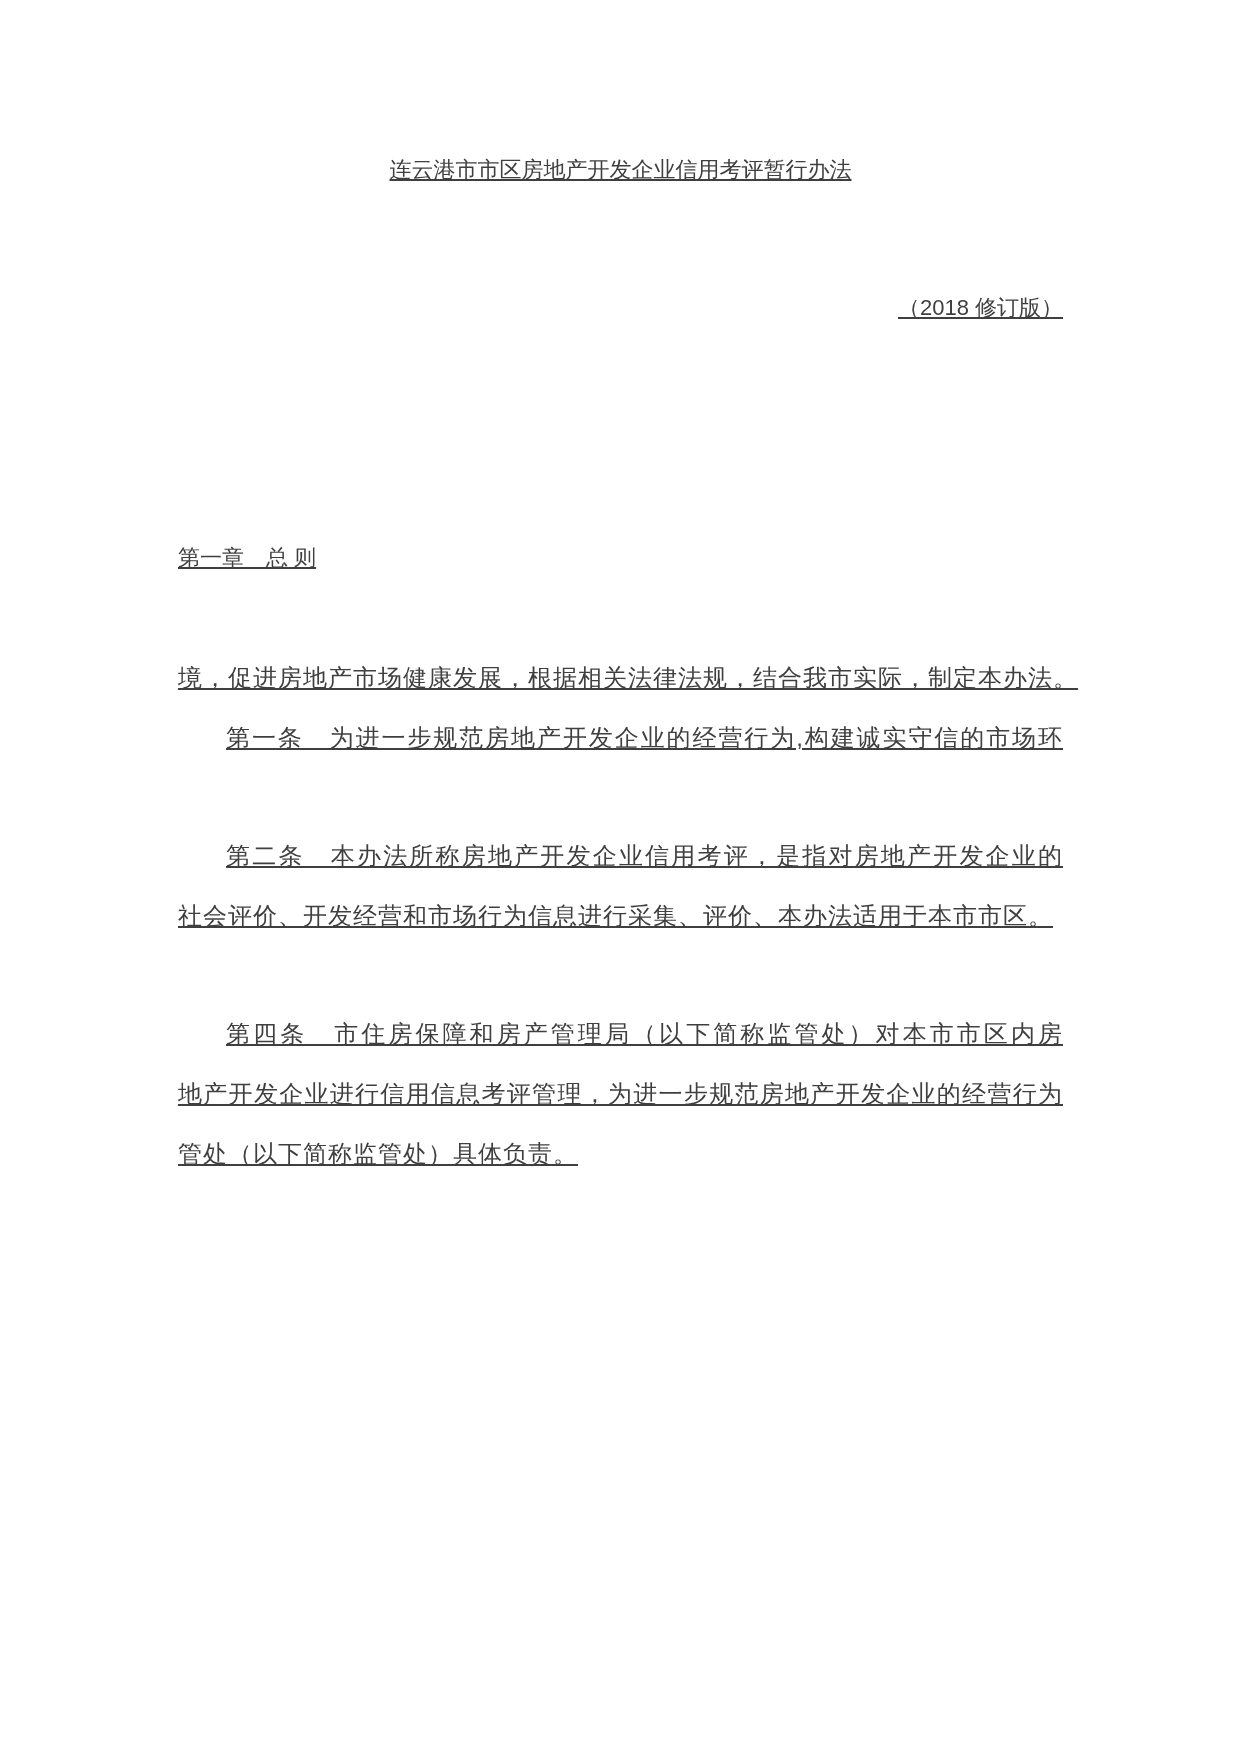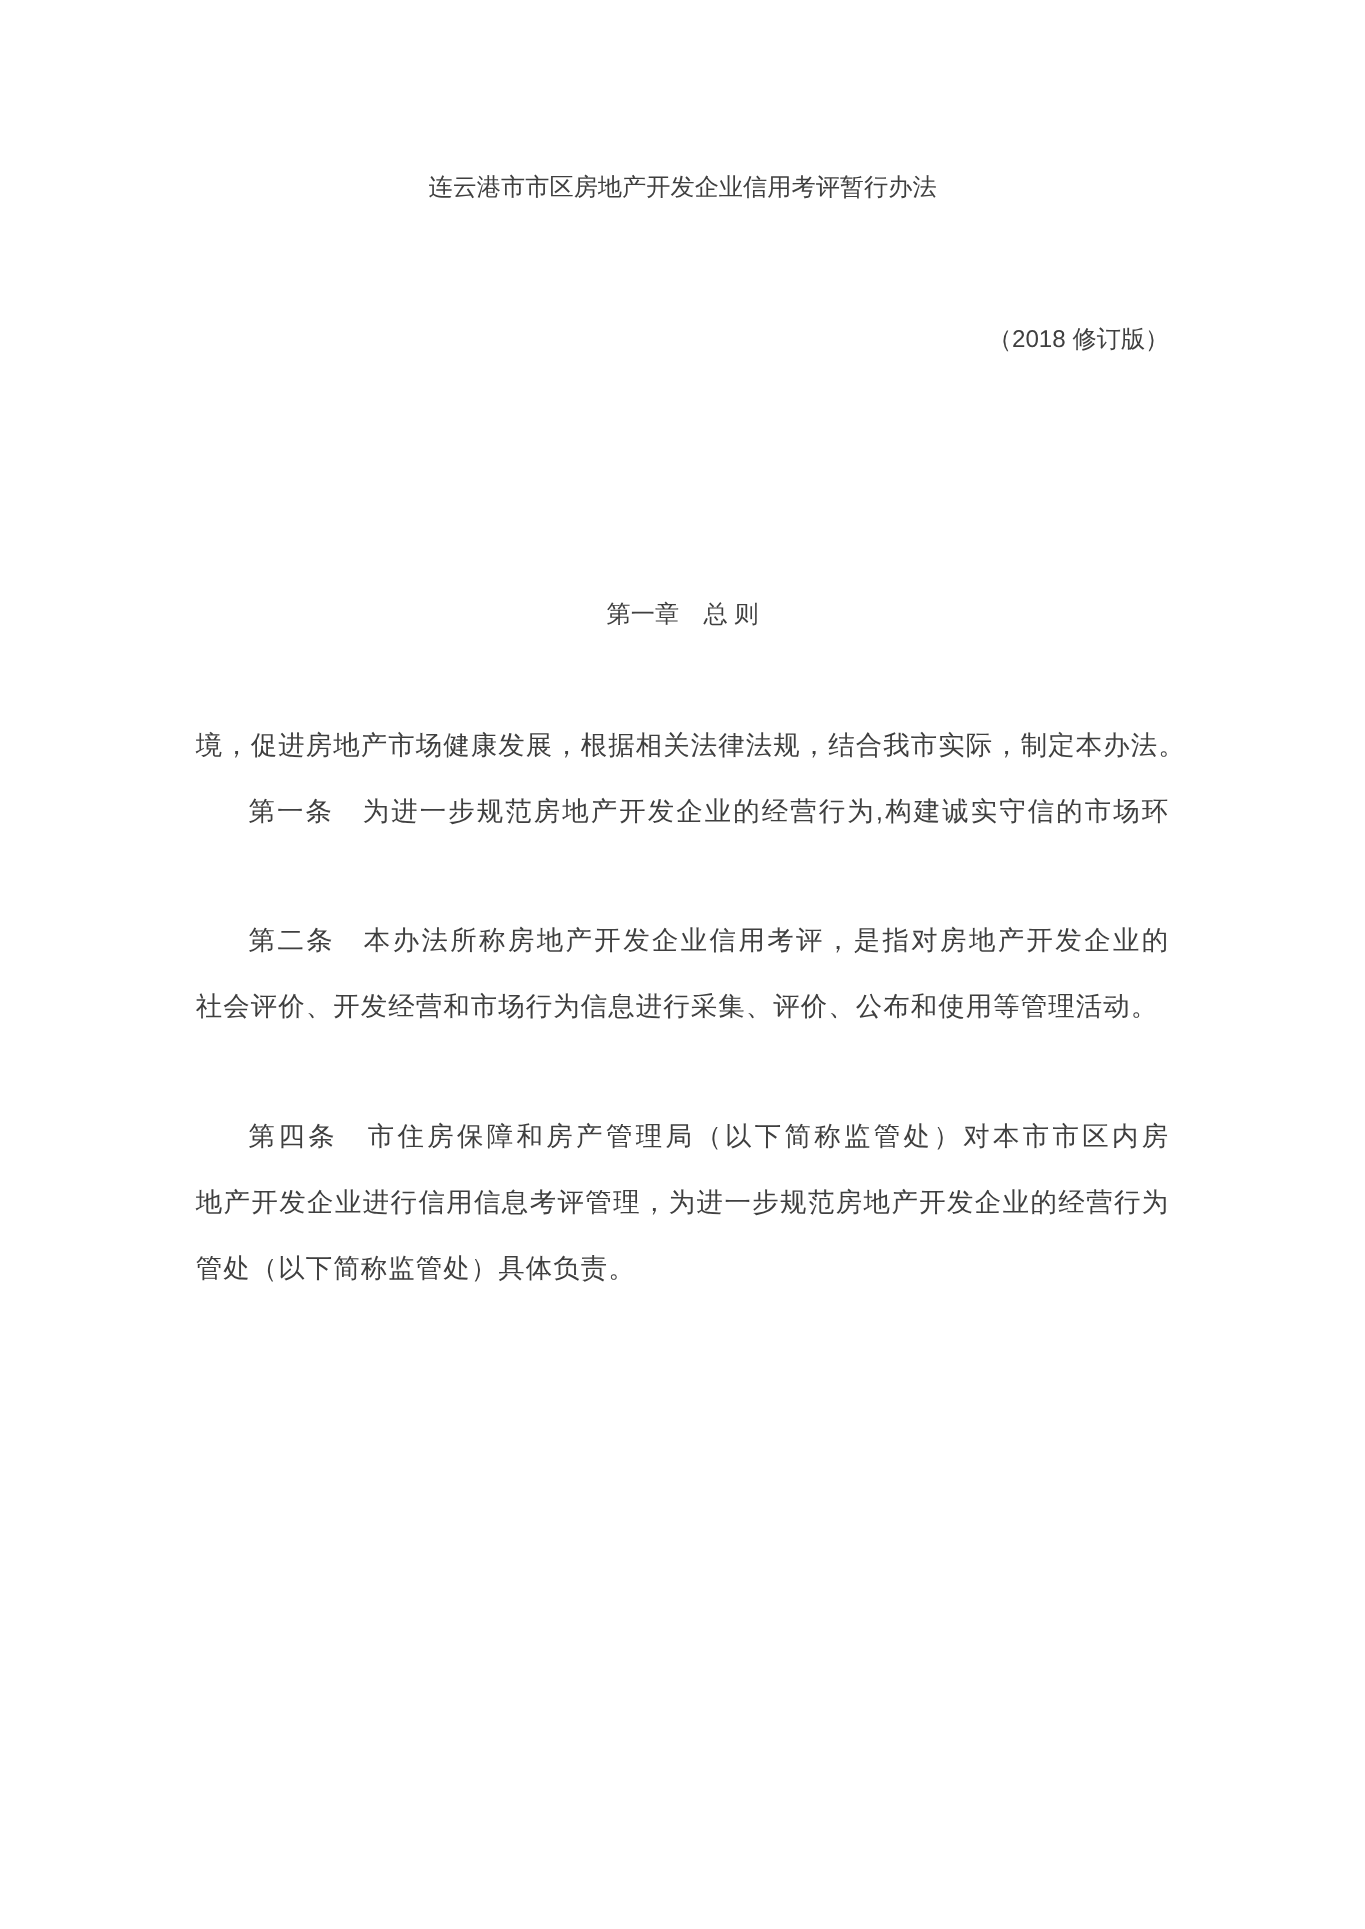--- a/index.html
+++ b/index.html
@@ -11,37 +11,38 @@
     position: relative;
     width: 1241px;
     height: 1754px;
     margin: 0 auto;
     background: #ffffff;
     box-sizing: border-box;
     padding: 150px 178px 0 178px;
     font-family: "Liberation Sans", sans-serif;
     color: #3f3f3f;
     overflow: hidden;
+    text-decoration: underline;
   }
   .doc-title {
     font-size: 22px;
     line-height: 40px;
     text-align: center;
     font-weight: normal;
   }
   .doc-edition {
     font-size: 22px;
     line-height: 40px;
     text-align: right;
     margin-top: 98px;
   }
   .chapter-heading {
     font-size: 22px;
     line-height: 40px;
-    text-align: center;
+    text-align: left;
     margin-top: 210px;
   }
   .article {
     font-size: 24px;
     margin-top: 58px;
   }
   .article.first {
     margin-top: 70px;
   }
   .line {
@@ -72,21 +73,21 @@
 
   <div class="chapter-heading">第一章　总 则</div>
 
   <div class="article first">
     <div class="line last">境，促进房地产市场健康发展，根据相关法律法规，结合我市实际，制定本办法。</div>
     <div class="line fill indent">第一条　为进一步规范房地产开发企业的经营行为,构建诚实守信的市场环</div>
   </div>
 
   <div class="article">
     <div class="line fill indent">第二条　本办法所称房地产开发企业信用考评，是指对房地产开发企业的</div>
-    <div class="line last">社会评价、开发经营和市场行为信息进行采集、评价、公布和使用等管理活动。</div>
+    <div class="line last">社会评价、开发经营和市场行为信息进行采集、评价、本办法适用于本市市区。</div>
   </div>
 
 
   <div class="article">
     <div class="line fill indent">第四条　市住房保障和房产管理局（以下简称监管处）对本市市区内房</div>
     <div class="line fill">地产开发企业进行信用信息考评管理，为进一步规范房地产开发企业的经营行为</div>
     <div class="line last">管处（以下简称监管处）具体负责。</div>
   </div>
 
 </div>

